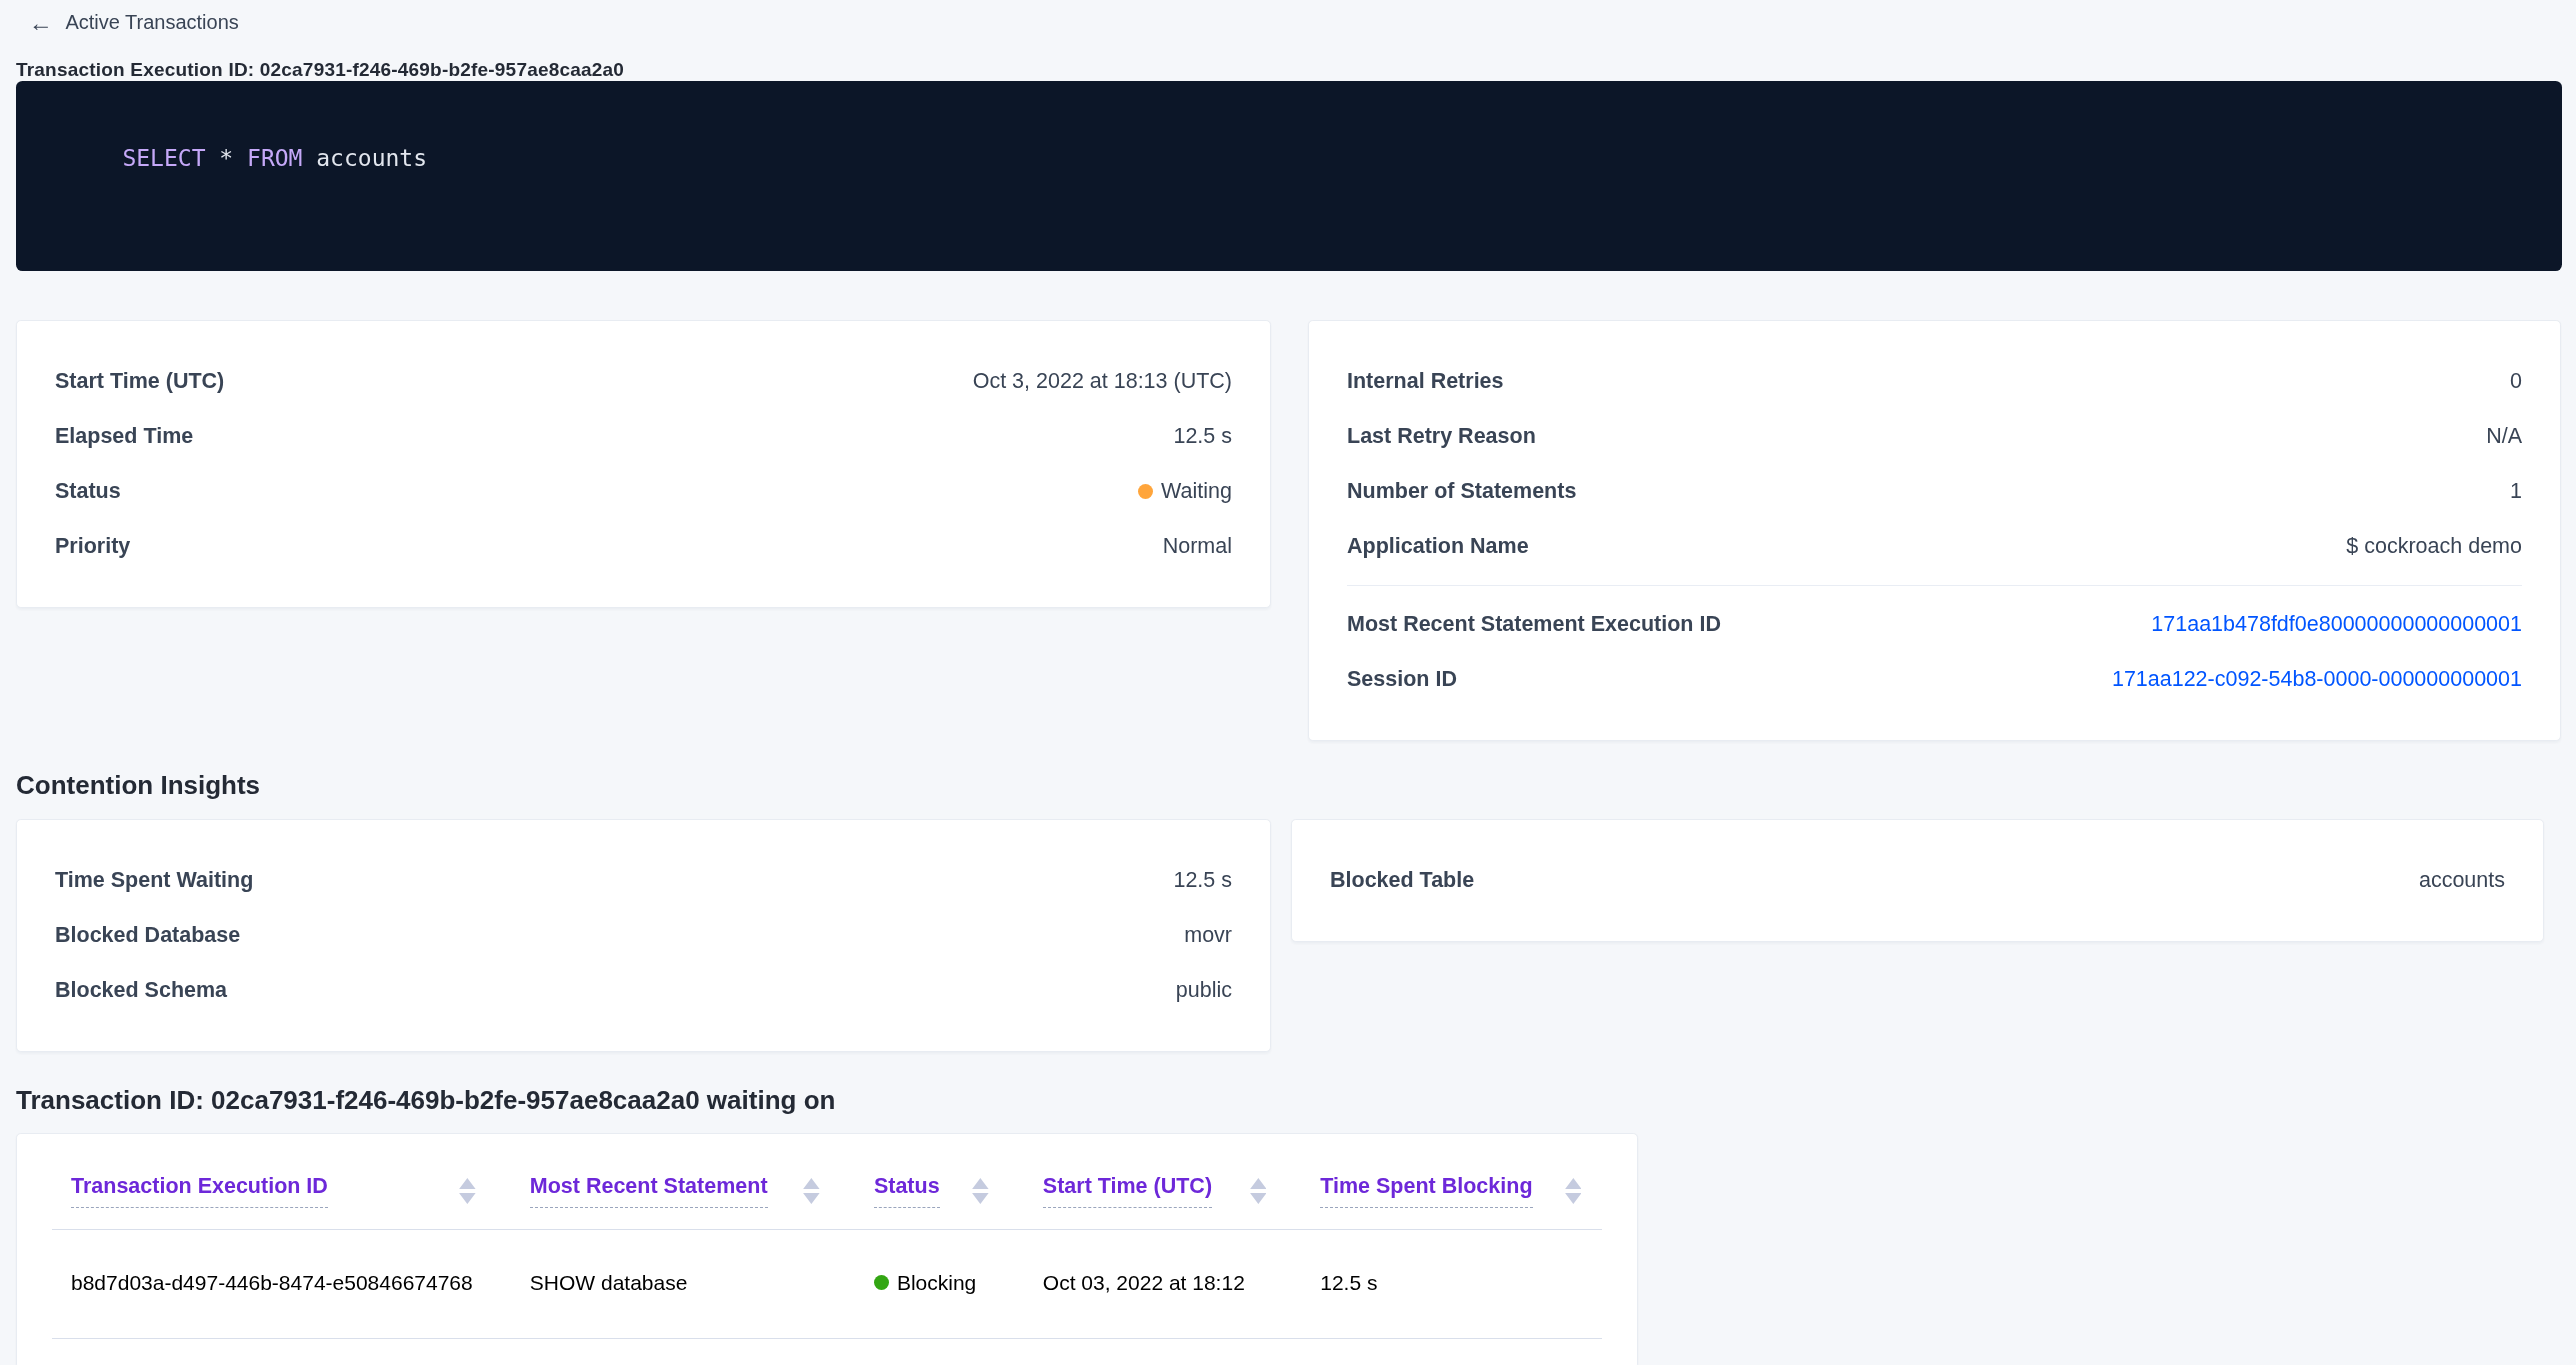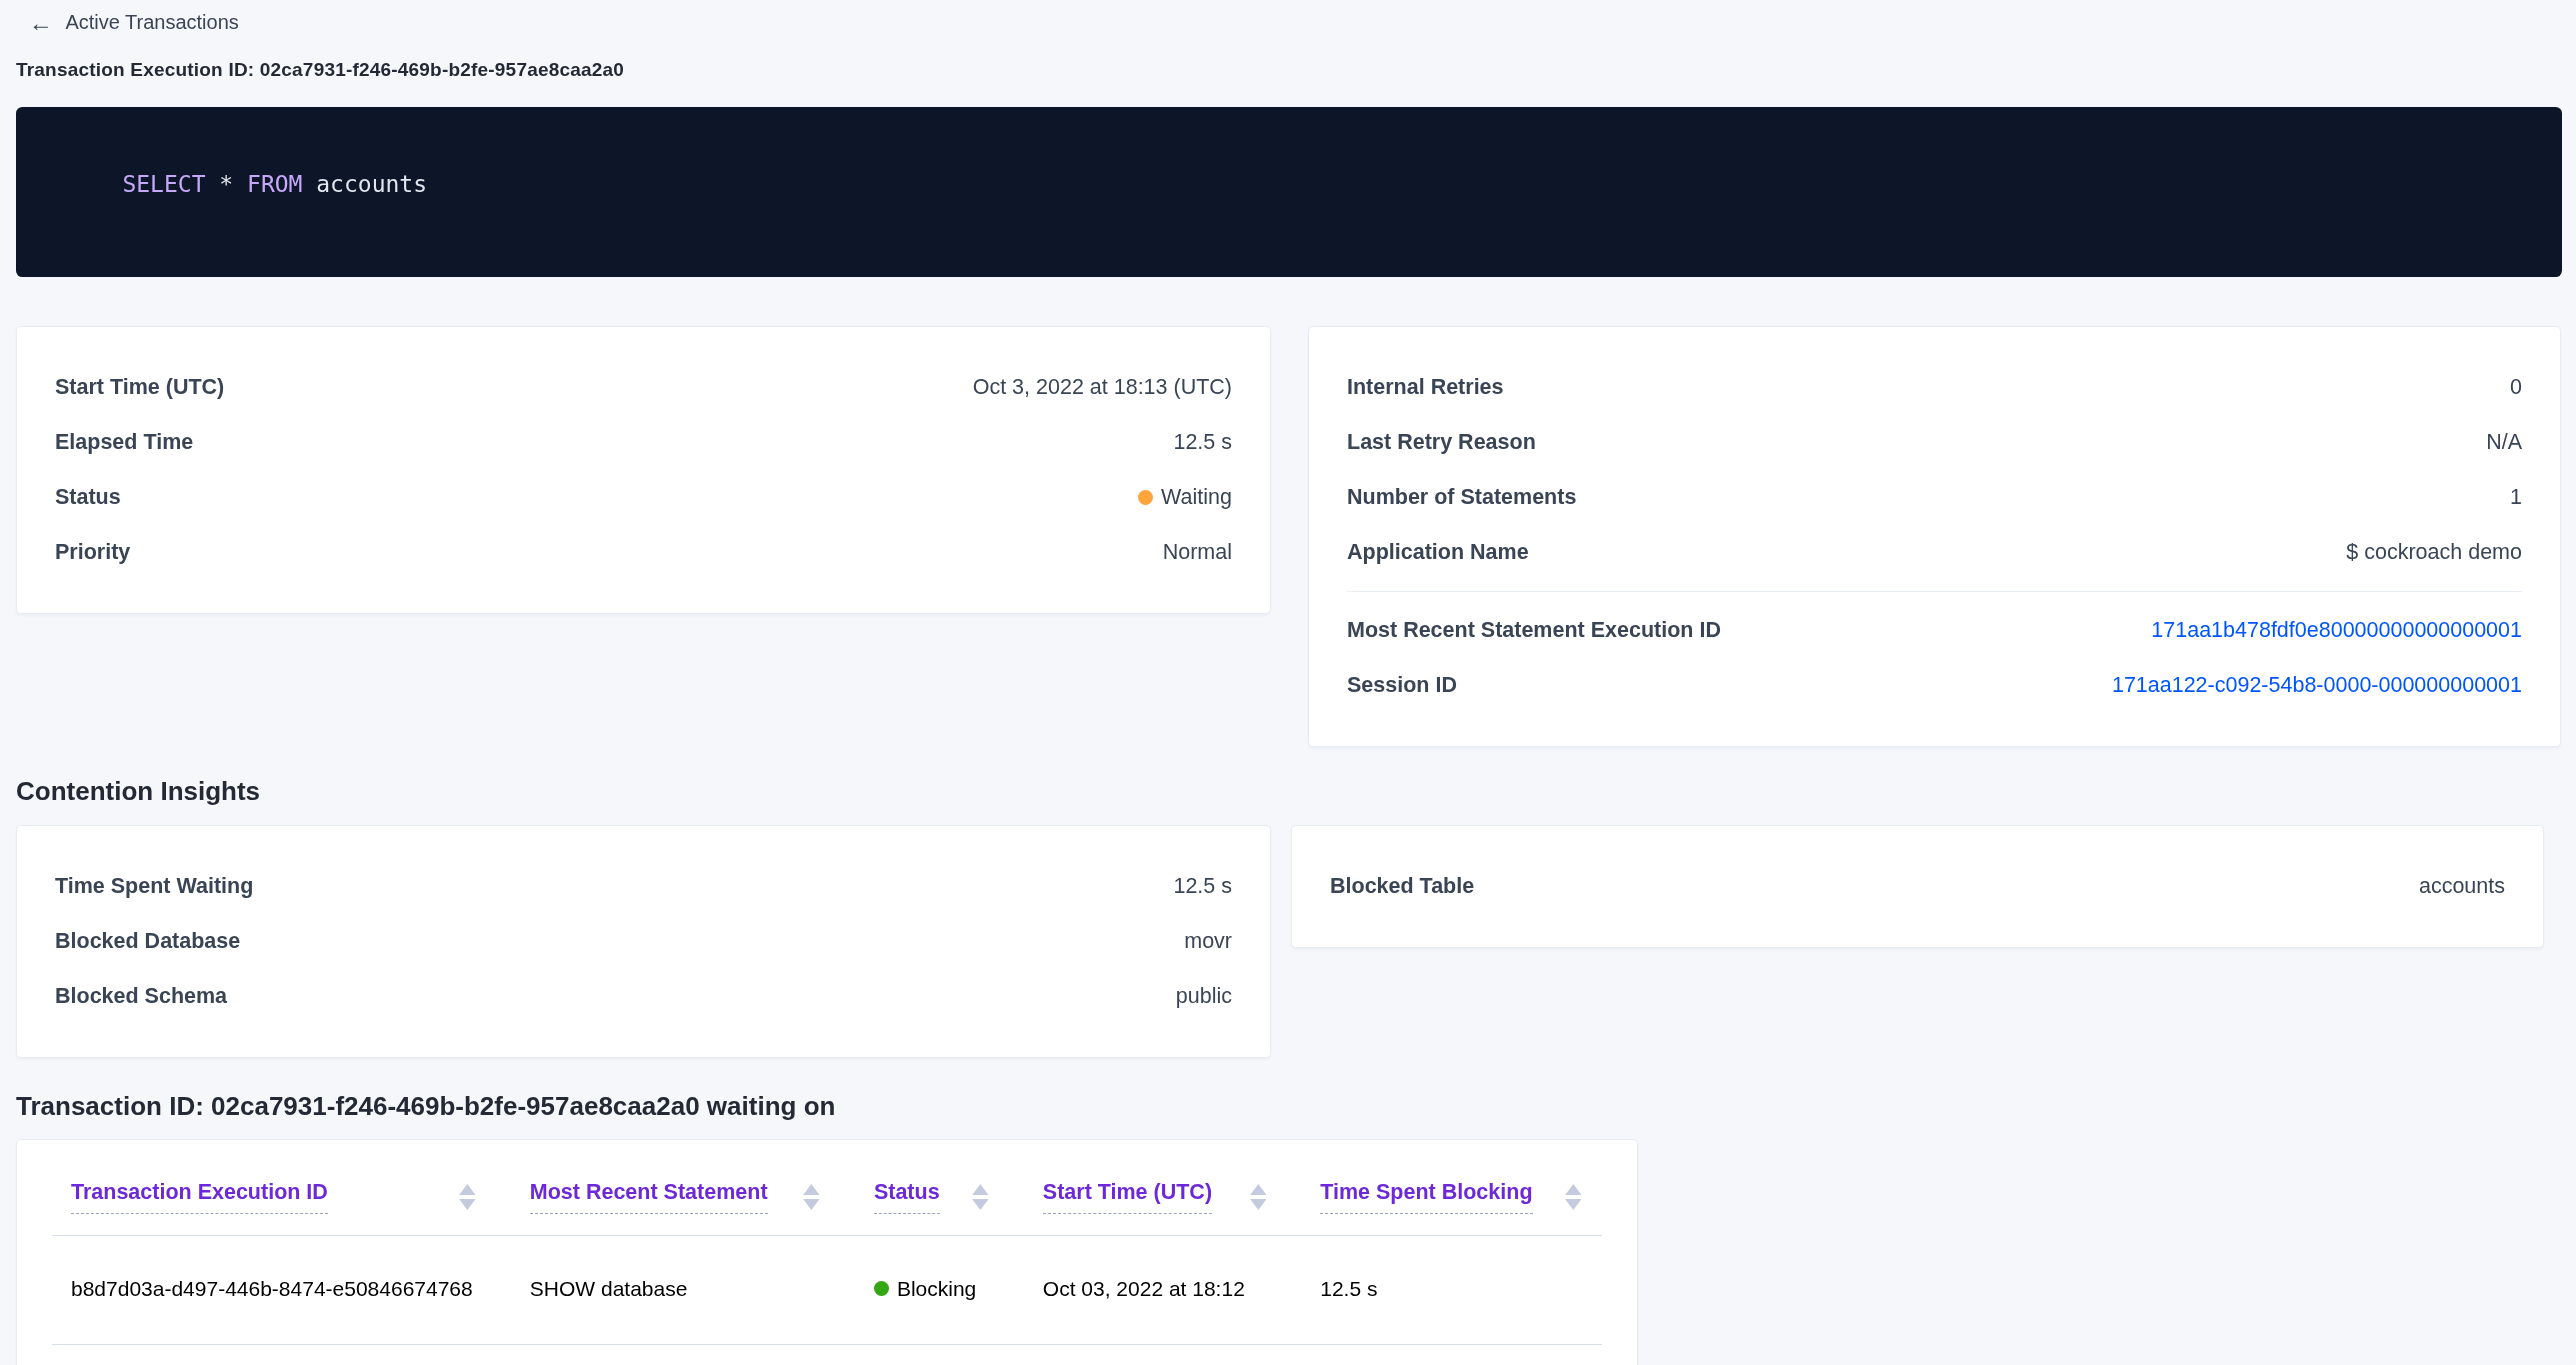--- a/index.html
+++ b/index.html
@@ -22,22 +22,21 @@
 
   
   .page-title {
     margin-top: 22px;
     font-size: 19px; font-weight: 700; color: #242a35;
     letter-spacing: 0.2px;
   }
 
   
   .sql-box {
-    margin-top: 26px;
-    height: 170px;
+    height: 190px;
     background: #0c1628;
     border-radius: 6.4px;
     padding: 32px 51px;
     font-family: "DejaVu Sans Mono", "Liberation Mono", monospace;
     font-size: 23px; line-height: 30px;
     white-space: pre;
   }
   .tok-keyword { color: #c5a8f8; }
   .tok-plain { color: #e2e6ee; }
 

